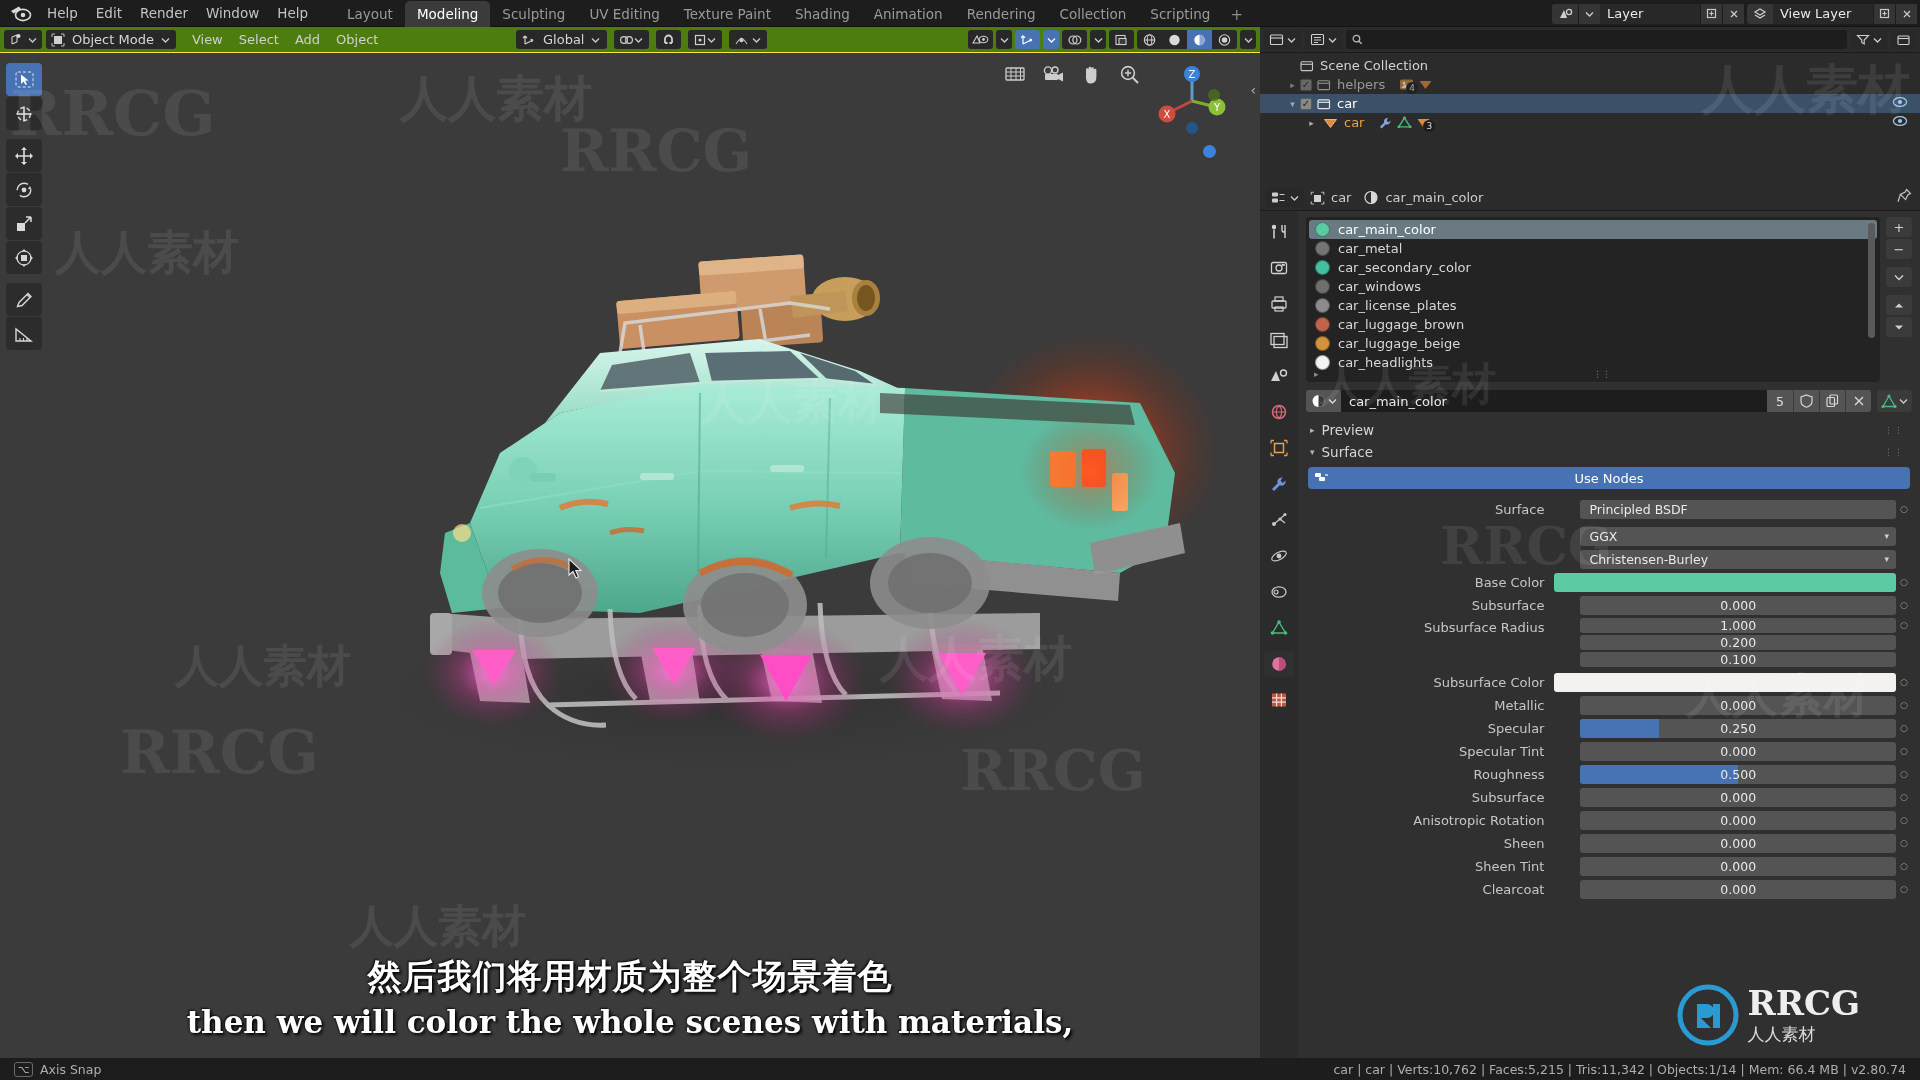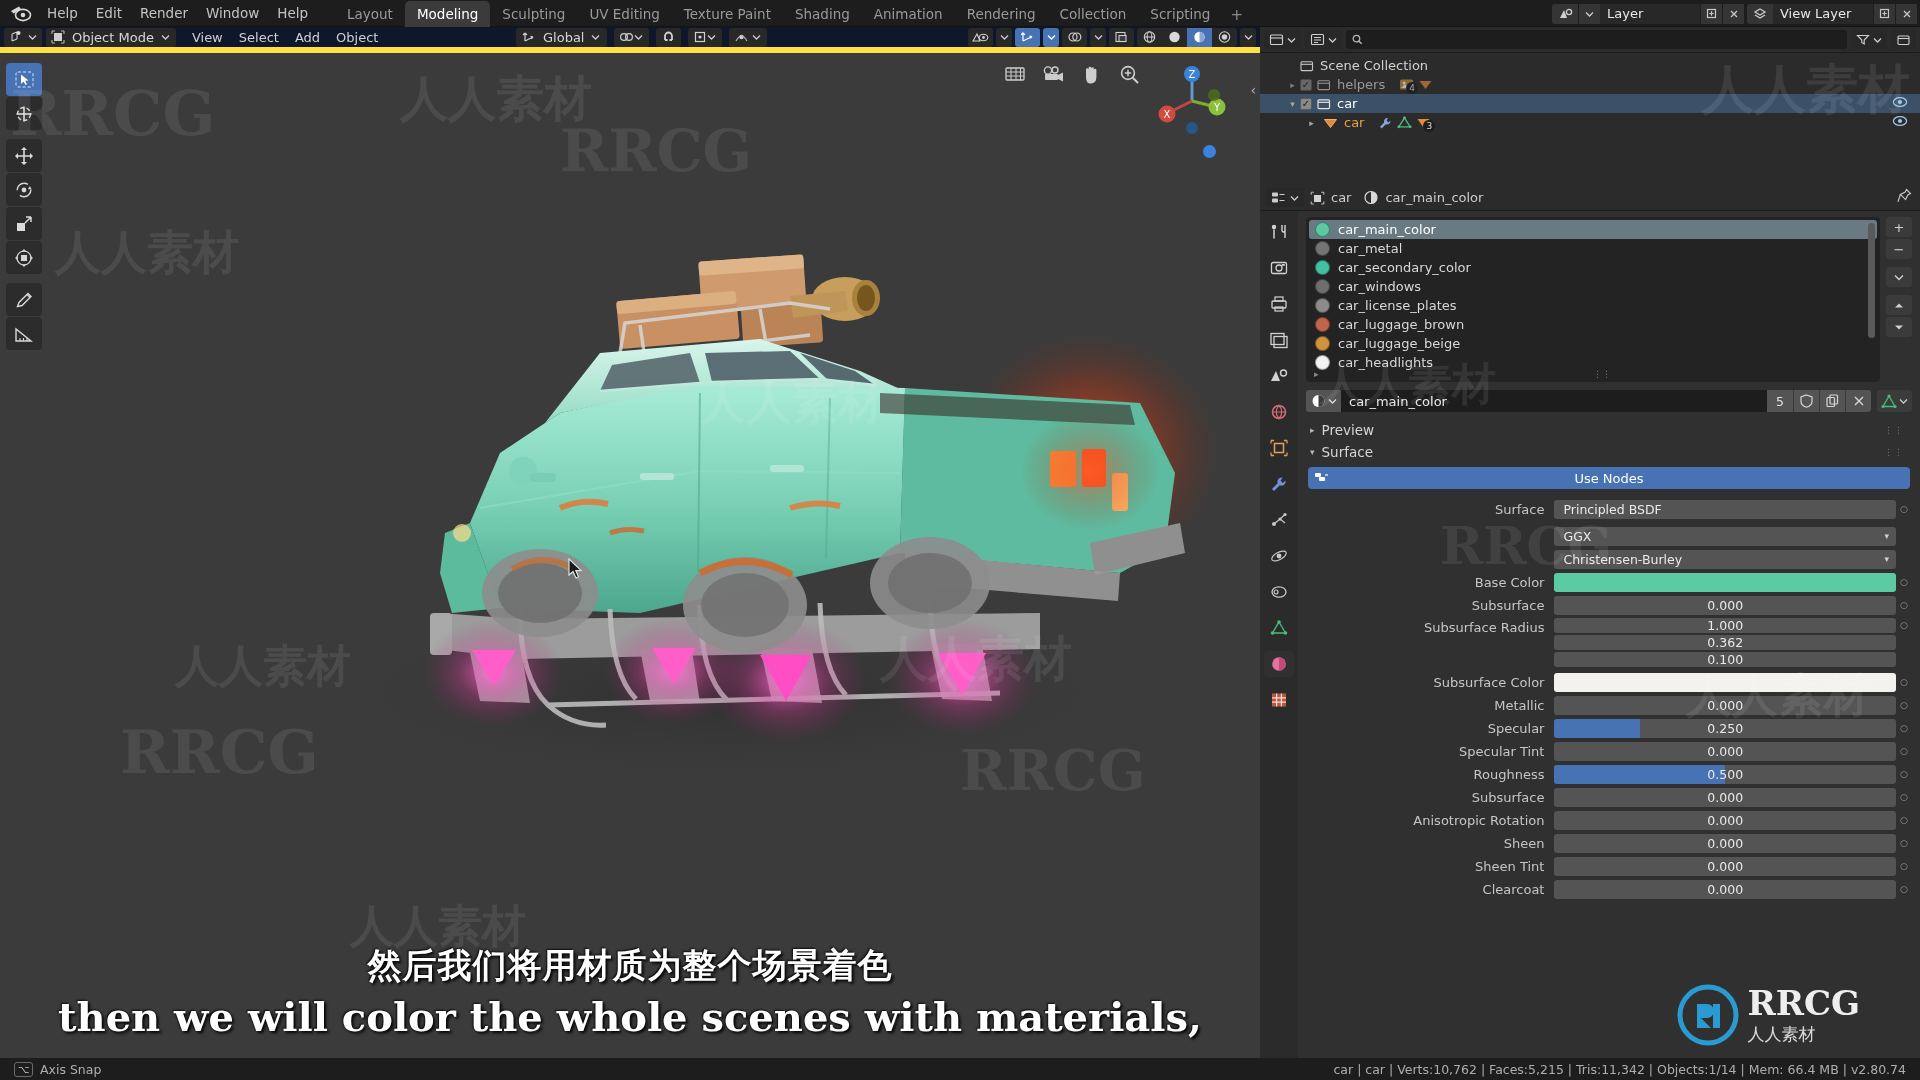--- a/index.html
+++ b/index.html
@@ -55,22 +55,22 @@
     background: #353535; border-left: 1px solid #1d1d1d;
   }
 
   
   .viewport {
     position: absolute; left: 0; top: 27px; width: 1260px; height: 1031px;
     background: #3b3b3b;
   }
   .vp-header {
     position: absolute; top: 0; left: 0; width: 100%; height: 26px;
-    background: #0f172a; display: flex; align-items: center; gap: 0px;
-    border-bottom: 6px solid #fde047;
+    background: #4d7c0f; display: flex; align-items: center; gap: 0px;
+    border-bottom: 1px solid #fde047;
   }
   .vph-btn {
     display: flex; align-items: center; height: 19px; border-radius: 3px;
     background: #282828; margin-left: 4px; padding: 0 2px;
   }
   .vph-label { font-size: 13px; color: #d6d6d6; padding: 0 7px; white-space: nowrap; }
   .vph-menu { font-size: 13px; color: #d0d0d0; padding: 2px 8px; border-radius: 3px; }
   .vph-right { position: absolute; right: 4px; display: flex; align-items: center; gap: 3px; }
   .icon-btn {
     width: 25px; height: 19px; display: flex; align-items: center; justify-content: center;
@@ -121,21 +121,21 @@
     pointer-events: none;
   }
   .sub-cn {
     font-family: "DejaVu Sans", "Liberation Sans", sans-serif;
     font-size: 34px; font-weight: 700; color: #ffffff; letter-spacing: 1px;
     text-shadow: 2px 2px 3px rgba(0,0,0,.95), -1px -1px 2px rgba(0,0,0,.8);
     margin-bottom: 4px;
   }
   .sub-en {
     font-family: "DejaVu Serif", "Liberation Serif", serif;
-    font-size: 40px; font-weight: 700; color: #ffffff;
+    font-size: 31px; font-weight: 700; color: #ffffff;
     text-shadow: 2px 2px 3px rgba(0,0,0,.95), -1px -1px 2px rgba(0,0,0,.8);
   }
 
   
   .outliner {
     position: absolute; left: 1260px; top: 27px; width: 660px; height: 158px;
     background: #2b2b2b;
   }
   .ol-header {
     height: 26px; background: #2b2b2b; display: flex; align-items: center;
@@ -260,21 +260,21 @@
   .use-nodes .un-ic { position: absolute; left: 6px; }
 
   .prow { display: flex; align-items: center; height: 20px; margin-bottom: 3px; }
   .plabel {
     width: 41%; text-align: right; padding-right: 10px; font-size: 13px; color: #c6c6c6;
     white-space: nowrap; overflow: hidden;
   }
   .pfield {
     flex: 1; height: 19px; background: #545454; border-radius: 3px;
     display: flex; align-items: center; justify-content: center;
-    font-size: 12.5px; color: #e9e9e9; position: relative; overflow: hidden;
+    font-size: 12.5px; color: #e9e9e9; position: relative; overflow: hidden; margin-left: 26px;
   }
   .pfield.enum { justify-content: flex-start; padding-left: 9px; background: #545454; }
   .pfield .chev { position: absolute; right: 7px; font-size: 9px; color: #cfcfcf; }
   .pfill { position: absolute; left: 0; top: 0; bottom: 0; background: #4772b3; }
   .pfield span.val { position: relative; z-index: 1; }
   .pdot {
     width: 16px; flex: 0 0 16px; display: flex; align-items: center; justify-content: center;
     font-size: 9px; color: #9a9a9a;
   }
   .pcolor { flex: 1; height: 19px; border-radius: 3px; }
@@ -1221,21 +1221,21 @@
         <div class="pdot">○</div>
       </div>
 
       <div class="prow" style="height:auto; align-items:flex-start;">
         <div class="plabel" style="padding-top:2px">Subsurface Radius</div>
         <div class="pstack">
           <div class="pfield">
               <span class="val">1.000</span>
             </div>
           <div class="pfield">
-              <span class="val">0.362</span>
+              <span class="val">0.200</span>
             </div>
           <div class="pfield">
               <span class="val">0.100</span>
             </div>
         </div>
         <div class="pdot" style="align-self:flex-start; margin-top:2px">○</div>
       </div>
 
       <div class="prow" style="margin-top:5px">
         <div class="plabel">Subsurface Color</div>

